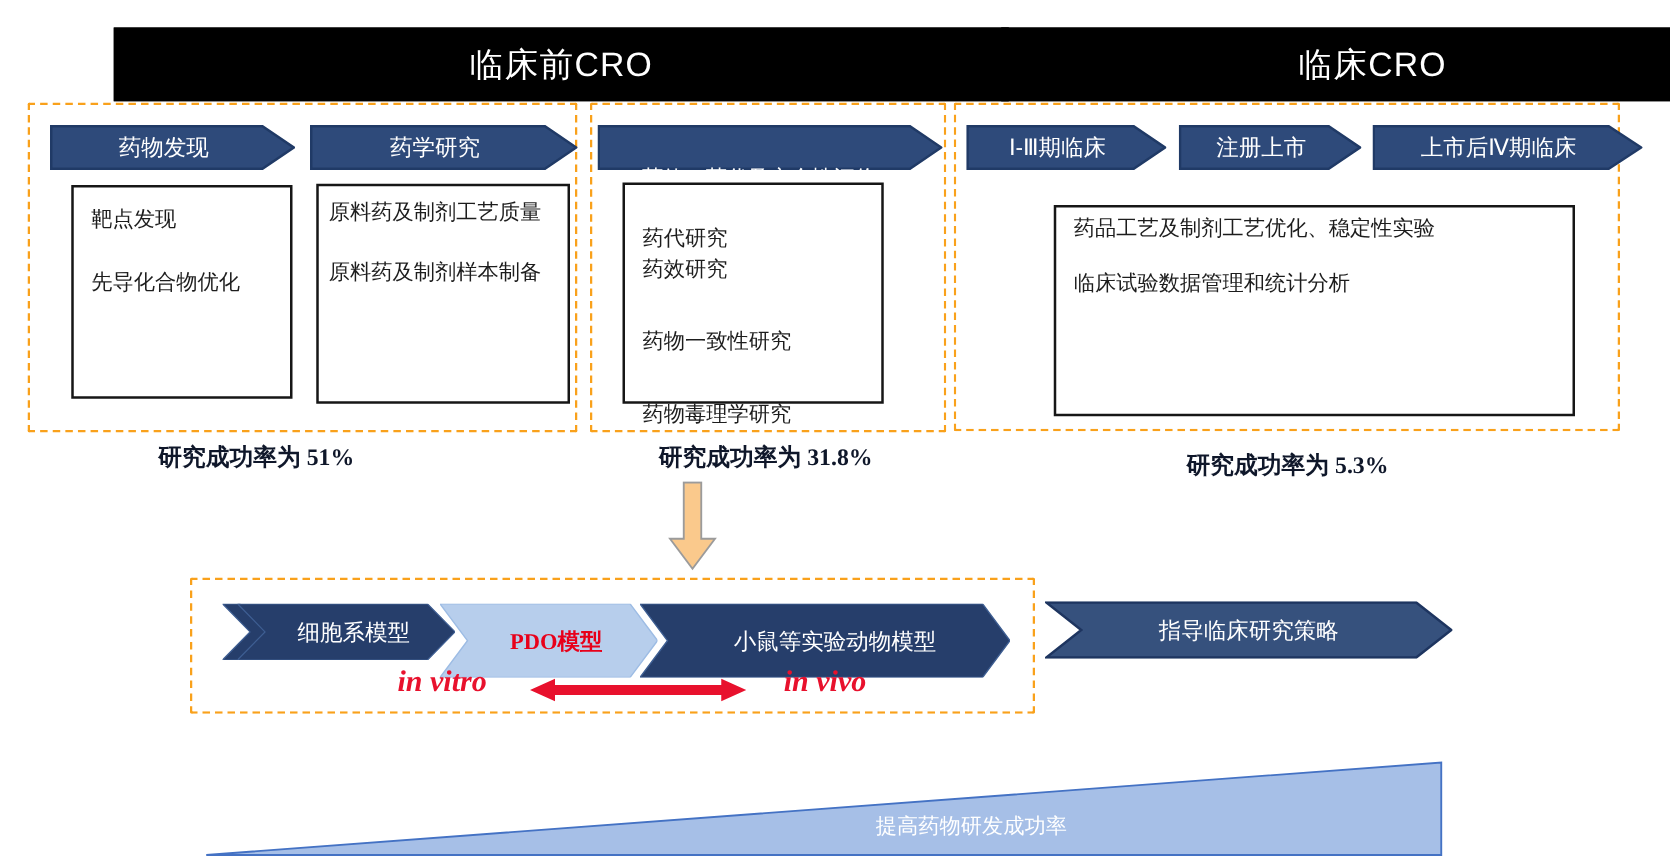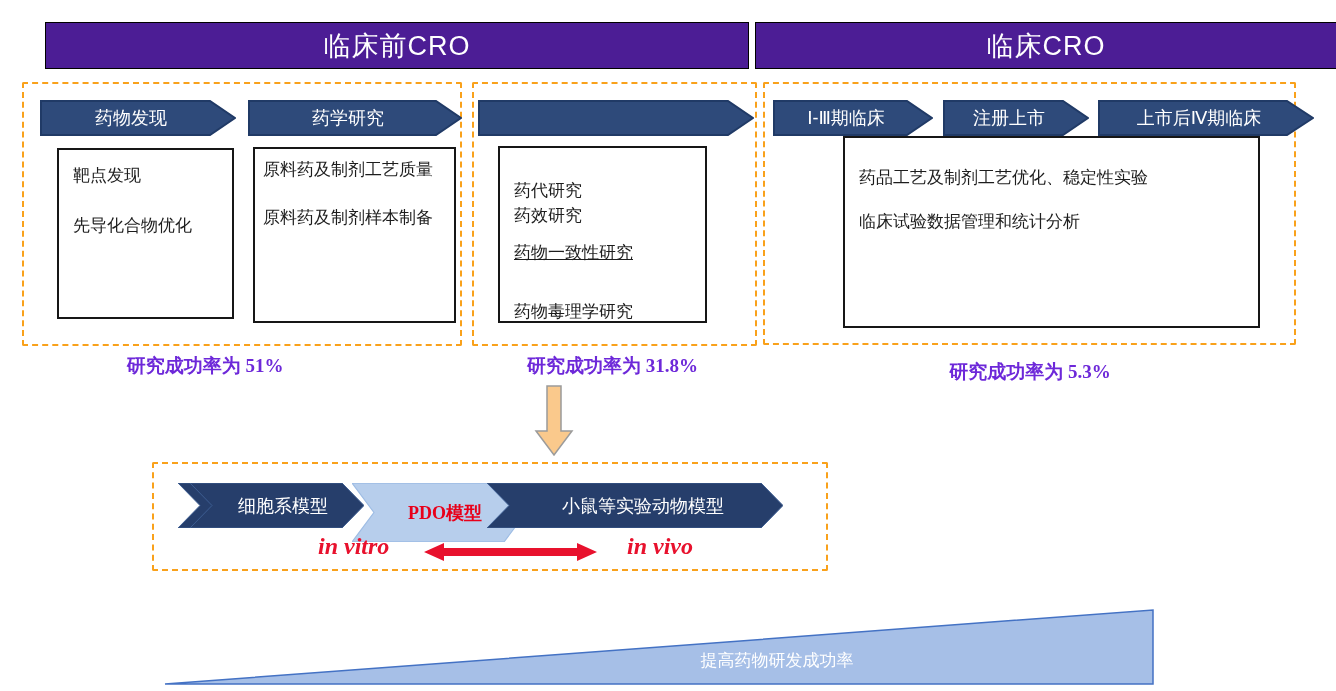--- a/index.html
+++ b/index.html
@@ -1,30 +1,30 @@
 <!DOCTYPE html>
 <html><head>
 <meta charset="utf-8">
 <style>
   html,body{margin:0;padding:0;background:#fff;}
   .stage{position:relative;width:1336px;height:691px;background:#fff;overflow:hidden;
          font-family:"Liberation Sans",sans-serif;}
   .abs{position:absolute;}
-  .hdr{background:#4c1d95;border:1px solid #000000;color:#fff;display:flex;
-       align-items:center;justify-content:center;font-size:27px;letter-spacing:1px;}
+  .hdr{background:#000000;border:7px solid #000000;color:#fff;display:flex;
+       align-items:center;justify-content:center;font-size:27px;letter-spacing:1px;margin-left:46px;}
   .dashedbox{border:2.5px dashed #F9A11B;border-radius:2px;}
   .arrowwrap{display:flex;align-items:center;justify-content:center;}
   .arrowwrap svg{position:absolute;left:0;top:0;width:100%;height:100%;}
   .arrowlabel{position:relative;color:#fff;font-size:18px;white-space:nowrap;
               padding-right:14px;}
   .chevlabel{position:relative;color:#fff;font-size:18px;white-space:nowrap;}
   .whitebox{background:#fff;border:2.5px solid #161616;
             font-family:"Liberation Serif",serif;color:#1d1d1d;font-size:17px;}
   .whitebox p{margin:0;padding:0 0 0 14px;white-space:nowrap;}
-  .redrate{color:#6d28d9;font-weight:bold;font-size:19px;
+  .redrate{color:#0f172a;font-weight:bold;font-size:19px;
            font-family:"Liberation Serif",serif;white-space:nowrap;text-align:center;}
   .latin{color:#E8112D;font-weight:bold;font-style:italic;font-size:24px;
          font-family:"Liberation Serif",serif;white-space:nowrap;}
   .ramplabel{color:#fff;font-size:17px;font-family:"Liberation Serif",serif;
              white-space:nowrap;text-align:center;}
 </style>
 </head>
 <body>
 
 <div class="stage">
@@ -63,27 +63,27 @@
   </div>
 
   <div class="abs redrate" style="left:110px;top:353px;width:190px;">研究成功率为 51%</div>
 
   <div class="abs dashedbox" style="left:472px;top:82px;width:281px;height:260px;"></div>
 
   <div class="abs arrowwrap" style="left:478px;top:100px;width:276px;height:36px;">
     <svg viewBox="0 0 276 36" preserveAspectRatio="none">
       <polygon points="1,1 250,1 275,18 250,35 1,35" fill="#2E4A7A" stroke="#203A66" stroke-width="2"></polygon>
     </svg>
-    <span class="arrowlabel" style="font-size:11px;padding-right:18px;margin-top:48px;">药效、药代及安全性评价</span>
+    <span class="arrowlabel" style="font-size:17px;padding-right:18px;margin-top:48px;">药效、药代及安全性评价</span>
   </div>
 
   <div class="abs whitebox" style="left:498px;top:146px;width:205px;height:164px;padding-top:9px;">
     <p style="margin-top:22px;">药代研究</p>
     <p style="margin-top:2px;">药效研究</p>
-    <p style="margin-top:14px;text-decoration:underline;">药物一致性研究</p>
+    <p style="margin-top:34px;">药物一致性研究</p>
     <p style="margin-top:36px;">药物毒理学研究</p>
   </div>
 
   <div class="abs redrate" style="left:510px;top:353px;width:205px;">研究成功率为 31.8%</div>
 
   <div class="abs" style="left:534px;top:385px;width:40px;height:72px;">
     <svg viewBox="0 0 40 72" width="40" height="72">
       <polygon points="13,1 27,1 27,46 38,46 20,70 2,46 13,46" fill="#FAC98C" stroke="#9B9B9B" stroke-width="1.5"></polygon>
     </svg>
   </div>
@@ -104,21 +104,21 @@
     <span class="arrowlabel">注册上市</span>
   </div>
 
   <div class="abs arrowwrap" style="left:1098px;top:100px;width:216px;height:36px;">
     <svg viewBox="0 0 216 36" preserveAspectRatio="none">
       <polygon points="1,1 189,1 215,18 189,35 1,35" fill="#2E4A7A" stroke="#203A66" stroke-width="2"></polygon>
     </svg>
     <span class="arrowlabel">上市后Ⅳ期临床</span>
   </div>
 
-  <div class="abs whitebox" style="left:843px;top:136px;width:413px;height:162px;padding-top:26px;">
+  <div class="abs whitebox" style="left:843px;top:164px;width:413px;height:162px;padding-top:3px;">
     <p style="margin-top:2px;">药品工艺及制剂工艺优化、稳定性实验</p>
     <p style="margin-top:21px;">临床试验数据管理和统计分析</p>
   </div>
 
   <div class="abs redrate" style="left:930px;top:359px;width:200px;">研究成功率为 5.3%</div>
 
   <div class="abs dashedbox" style="left:152px;top:462px;width:672px;height:105px;"></div>
 
   <div class="abs" style="left:178px;top:483px;width:36px;height:45px;">
     <svg viewBox="0 0 36 45" width="36" height="45">
@@ -133,37 +133,43 @@
     <span class="chevlabel" style="padding-left:12px;">细胞系模型</span>
   </div>
 
   <div class="abs arrowwrap" style="left:352px;top:483px;width:174px;height:59px;">
     <svg viewBox="0 0 174 45" preserveAspectRatio="none">
       <polygon points="0,0 152,0 174,22.5 152,45 0,45 22,22.5" fill="#B7CEEC" stroke="#9DBCE4" stroke-width="1"></polygon>
     </svg>
     <span class="chevlabel" style="color:#E8001A;font-weight:bold;padding-left:12px;font-family:'Liberation Serif',serif;">PDO模型</span>
   </div>
 
-  <div class="abs arrowwrap" style="left:487px;top:483px;width:296px;height:45px;">
+  <div class="abs arrowwrap" style="left:512px;top:483px;width:296px;height:59px;">
     <svg viewBox="0 0 296 45" preserveAspectRatio="none">
       <polygon points="0,0 274,0 296,22.5 274,45 0,45 22,22.5" fill="#263E6B" stroke="#3E5E92" stroke-width="1"></polygon>
     </svg>
     <span class="chevlabel" style="padding-left:16px;">小鼠等实验动物模型</span>
   </div>
 
   <div class="abs latin" style="left:318px;top:533px;">in vitro</div>
 
   <div class="abs" style="left:423px;top:542px;width:175px;height:20px;">
     <svg viewBox="0 0 175 20" width="175" height="20">
       <polygon points="1,10 21,1 21,6 154,6 154,1 174,10 154,19 154,14 21,14 21,19" fill="#E8112D"></polygon>
     </svg>
   </div>
 
   <div class="abs latin" style="left:627px;top:533px;">in vivo</div>
 
+  <div class="abs arrowwrap" style="left:836px;top:481px;width:326px;height:46px;">
+    <svg viewBox="0 0 326 46" preserveAspectRatio="none">
+      <polygon points="1,1 297,1 325,23 297,45 1,45 29,23" fill="#36517D" stroke="#1E3560" stroke-width="2"></polygon>
+    </svg>
+    <span class="chevlabel">指导临床研究策略</span>
+  </div>
 
   <div class="abs" style="left:163px;top:608px;width:992px;height:78px;">
     <svg viewBox="0 0 992 78" width="992" height="78">
       <polygon points="2,76 990,2 990,76" fill="#A6BFE7" stroke="#4472C4" stroke-width="1.5"></polygon>
     </svg>
   </div>
   <div class="abs ramplabel" style="left:687px;top:649px;width:180px;">提高药物研发成功率</div>
 
 </div>
 

